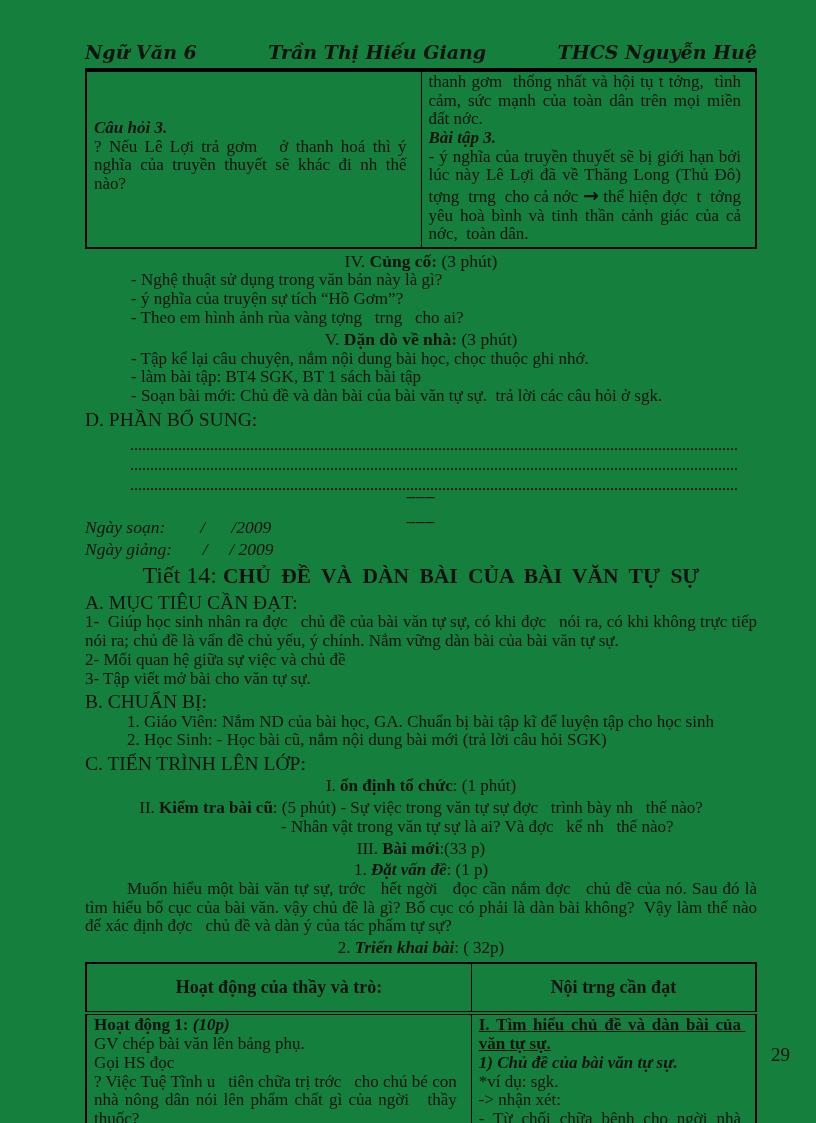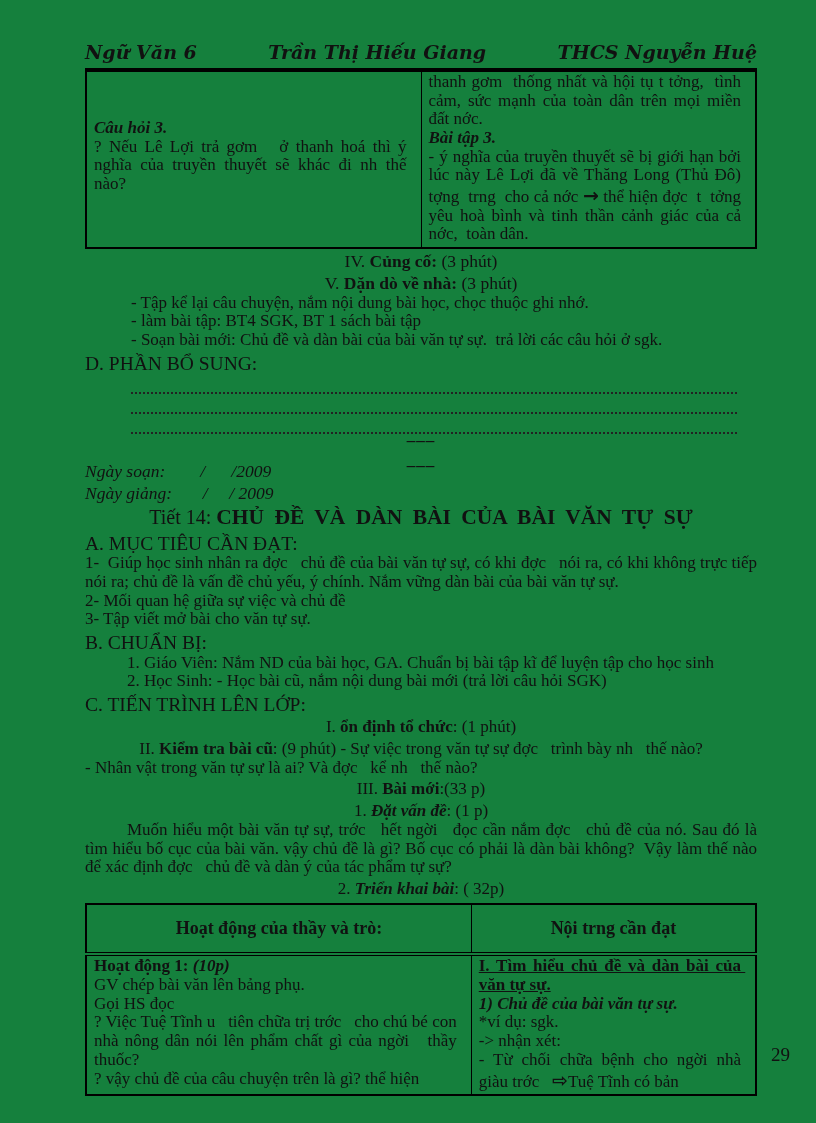--- a/index.html
+++ b/index.html
@@ -33,24 +33,24 @@
   .roman{font-size:17.5px;}
   .indent-items{margin-left:46px;}
   .indent-items div{white-space:pre-wrap;}
   .sechead{font-size:19.5px;margin-top:3px;}
   .dots{margin-left:46px;margin-right:20px;}
   .dotline{height:18px;border-bottom:2.2px dotted #222;}
   .orn{display:flex;align-items:center;justify-content:center;gap:3px;height:22px;margin-top:3px;
        font-weight:bold;letter-spacing:1px;flex-direction:column;}
   .dates{font-style:italic;font-size:17.5px;white-space:pre;line-height:1.15;margin-top:2px;}
   .lesson{text-align:center;margin-top:3px;white-space:pre-wrap;}
-  .lesson .pfx{font-size:20px;}
+  .lesson .pfx{font-size:24px;}
   .lesson .big{font-size:21.5px;font-weight:bold;word-spacing:5px;}
   .firstind{text-indent:42px;}
-  .ii2{white-space:pre-wrap;}
+  .ii2{margin-left:196px;white-space:pre-wrap;}
 
   .t2{border:2px solid #000;margin-top:4px;}
   .t2 th{font-size:18px;text-align:center;padding:14px 4px;border-bottom:4px double #000;}
   .t2 .lcol{width:57.5%;}
   .t2 td div{white-space:pre-wrap;text-align:justify;}
   .pagenum{position:absolute;top:1045px;right:26px;font-size:19px;}
 </style>
 </head>
 <body>
 
@@ -74,20 +74,25 @@
         <td>
           <div class="just">thanh gơm  thống nhất và hội tụ t tởng,  tình cảm, sức mạnh của toàn dân trên mọi miền đất nớc.</div>
           <div class="bi">Bài tập 3.</div>
           <div class="just"><span>- ý nghĩa của truyền thuyết sẽ bị giới hạn bởi lúc này Lê Lợi đã về Thăng Long (Thủ Đô) tợng  trng  cho cả nớc </span><span class="arrow">→</span><span> thể hiện đợc  t  tởng  yêu hoà bình và tinh thần cảnh giác của cả nớc,  toàn dân.</span></div>
         </td>
       </tr>
     </tbody>
       </table>
 
     <div class="secline roman"><span>IV. </span><span class="b">Củng cố:</span><span> (3 phút)</span></div>
+    <div class="indent-items">
+      <div>- Nghệ thuật sử dụng trong văn bản này là gì?</div>
+      <div>- ý nghĩa của truyện sự tích “Hồ Gơm”?</div>
+      <div>- Theo em hình ảnh rùa vàng tợng   trng   cho ai?</div>
+    </div>
 
     <div class="secline roman"><span>V. </span><span class="b">Dặn dò về nhà:</span><span> (3 phút)</span></div>
     <div class="indent-items">
       <div>- Tập kể lại câu chuyện, nắm nội dung bài học, chọc thuộc ghi nhớ.</div>
       <div>- làm bài tập: BT4 SGK, BT 1 sách bài tập</div>
       <div>- Soạn bài mới: Chủ đề và dàn bài của bài văn tự sự.  trả lời các câu hỏi ở sgk.</div>
     </div>
 
     <div class="sechead">D. PHẦN BỔ SUNG:</div>
     <div class="dots">
@@ -118,21 +123,21 @@
     <div class="just">1-  Giúp học sinh nhân ra đợc   chủ đề của bài văn tự sự, có khi đợc   nói ra, có khi không trực tiếp nói ra; chủ đề là vấn đề chủ yếu, ý chính. Nắm vững dàn bài của bài văn tự sự.</div>
     <div class="pre">2- Mối quan hệ giữa sự việc và chủ đề</div>
     <div class="pre">3- Tập viết mở bài cho văn tự sự.</div>
 
     <div class="sechead">B. CHUẨN BỊ:</div>
     <div class="just firstind">1. Giáo Viên: Nắm ND của bài học, GA. Chuẩn bị bài tập kĩ để luyện tập cho học sinh</div>
     <div class="pre firstind">2. Học Sinh: - Học bài cũ, nắm nội dung bài mới (trả lời câu hỏi SGK)</div>
 
     <div class="sechead">C. TIẾN TRÌNH LÊN LỚP:</div>
     <div class="secline"><span>I. </span><span class="b">ổn định tổ chức</span><span>: (1 phút)</span></div>
-    <div class="secline"><span>II. </span><span class="b">Kiểm tra bài cũ</span><span>: (9 phút) - Sự việc trong văn tự sự đợc   trình bày nh   thế nào?</span></div>
+    <div class="secline"><span>II. </span><span class="b">Kiểm tra bài cũ</span><span>: (5 phút) - Sự việc trong văn tự sự đợc   trình bày nh   thế nào?</span></div>
     <div class="ii2">- Nhân vật trong văn tự sự là ai? Và đợc   kể nh   thế nào?</div>
     <div class="secline"><span>III. </span><span class="b">Bài mới</span><span>:(33 p)</span></div>
 
     <div class="secline"><span>1. </span><span class="bi">Đặt vấn đề</span><span>: (1 p)</span></div>
     <div class="just firstind">Muốn hiểu một bài văn tự sự, trớc   hết ngời   đọc cần nắm đợc   chủ đề của nó. Sau đó là tìm hiểu bố cục của bài văn. vậy chủ đề là gì? Bố cục có phải là dàn bài không?  Vậy làm thế nào để xác định đợc   chủ đề và dàn ý của tác phẩm tự sự?</div>
     <div class="secline"><span>2. </span><span class="bi">Triển khai bài</span><span>: ( 32p)</span></div>
 
     <table class="t2">
       <tbody>
           <tr>

